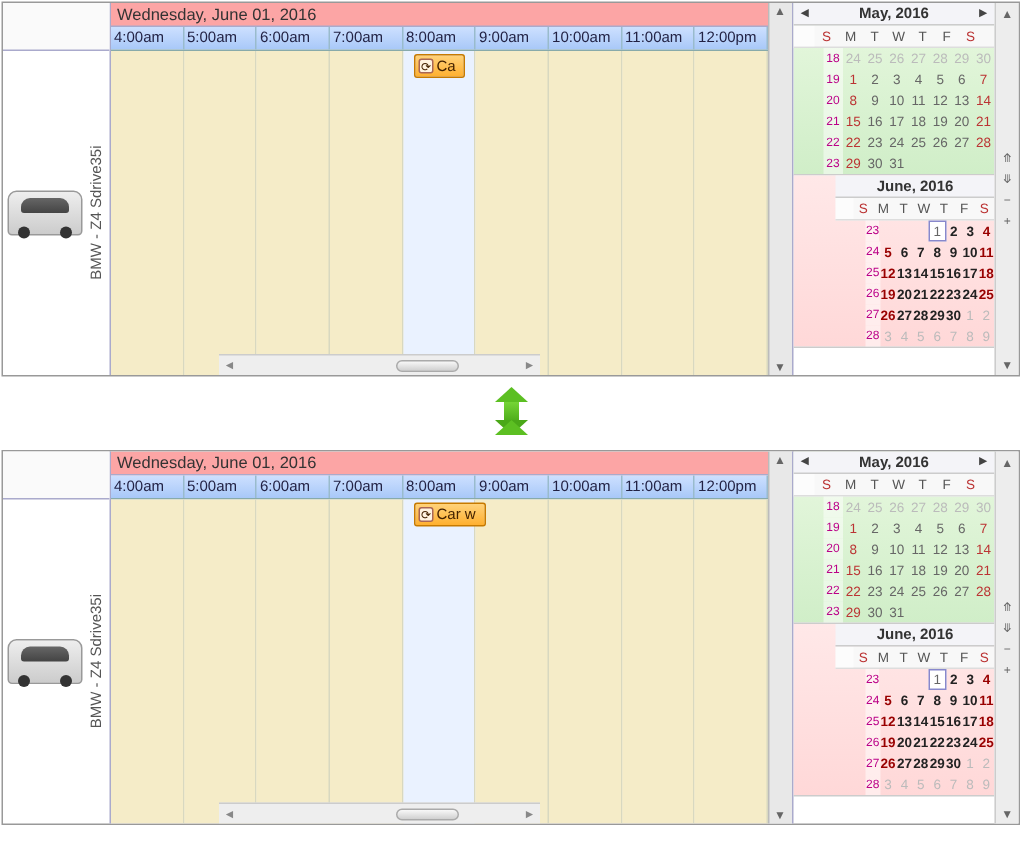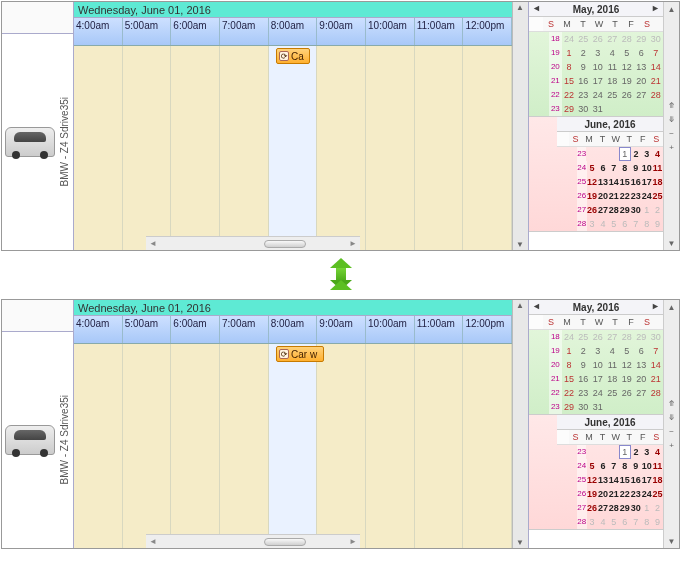--- a/index.html
+++ b/index.html
@@ -7,22 +7,22 @@
 .wrap { width: 681px; }
 .panel { border: 1px solid #999; width: 679px; height: 250px; display: flex; position: relative; margin: 1px; }
 .left-col { width: 72px; border-right: 1px solid #aac; display: flex; flex-direction: column; }
 .left-head-spacer { height: 32px; border-bottom: 1px solid #aac; background: #fafafa; }
 .resource-cell { flex: 1; display: flex; align-items: center; justify-content: center; gap: 4px; position: relative; }
 .car-img { width: 50px; height: 30px; background: linear-gradient(180deg,#eee,#ccc); border:1px solid #999; border-radius: 6px 6px 3px 3px; position: relative; }
 .car-img::before { content:""; position:absolute; top:4px; left:8px; right:8px; height:10px; background:linear-gradient(180deg,#666,#444); border-radius:6px 6px 2px 2px; }
 .car-img::after { content:""; position:absolute; bottom:-3px; left:6px; width:8px; height:8px; background:#333; border-radius:50%; box-shadow: 28px 0 0 #333; }
 .res-label { writing-mode: vertical-rl; transform: rotate(180deg); font-size: 10px; color:#555; }
 .center-col { flex: 1; display: flex; flex-direction: column; position: relative; overflow: hidden; }
-.date-header { height: 16px; line-height: 16px; padding-left: 4px; background: #5eead4; border-bottom: 1px solid #aac; font-size: 11px; }
-.time-header { height: 28px; display: flex; background: linear-gradient(#cde0ff,#a8c8f8); border-bottom: 1px solid #8aa; }
+.date-header { height: 16px; line-height: 16px; padding-left: 4px; background: #fca5a5; border-bottom: 1px solid #aac; font-size: 11px; }
+.time-header { height: 16px; display: flex; background: linear-gradient(#cde0ff,#a8c8f8); border-bottom: 1px solid #8aa; }
 .time-cell { width: 50px; border-right: 1px solid #9bc; font-size: 10px; padding-left: 2px; line-height: 15px; color:#224; }
 .grid { flex: 1; position: relative; display: flex; }
 .grid-col { width: 50px; border-right: 1px solid #d8d8c0; background: #f5ecc8; }
 .grid-col.light { background: #eaf2ff; }
 .appt { position: absolute; top: 2px; left: 202px; height: 16px; border:1px solid #c77a00; background: linear-gradient(#ffd27a,#ffb030); border-radius: 2px; font-size: 10px; padding: 0 2px; display:flex; align-items:center; gap:2px; overflow:hidden; white-space:nowrap; color:#442200; }
 .appt-icon { width:10px; height:10px; border:1px solid #a65; border-radius:2px; display:inline-flex; align-items:center; justify-content:center; font-size:8px; background:#fff3e0; }
 .scroll-v { width: 16px; background: #e8e8e8; border-left: 1px solid #bbb; position: relative; }
 .scroll-v::before { content:"▲"; position:absolute; top:1px; left:3px; font-size:8px; color:#666; }
 .scroll-v::after { content:"▼"; position:absolute; bottom:1px; left:3px; font-size:8px; color:#666; }
 .hscroll { position:absolute; bottom:0; left:72px; right:152px; height:14px; background:#eee; border-top:1px solid #ccc; display:flex; align-items:center; }

